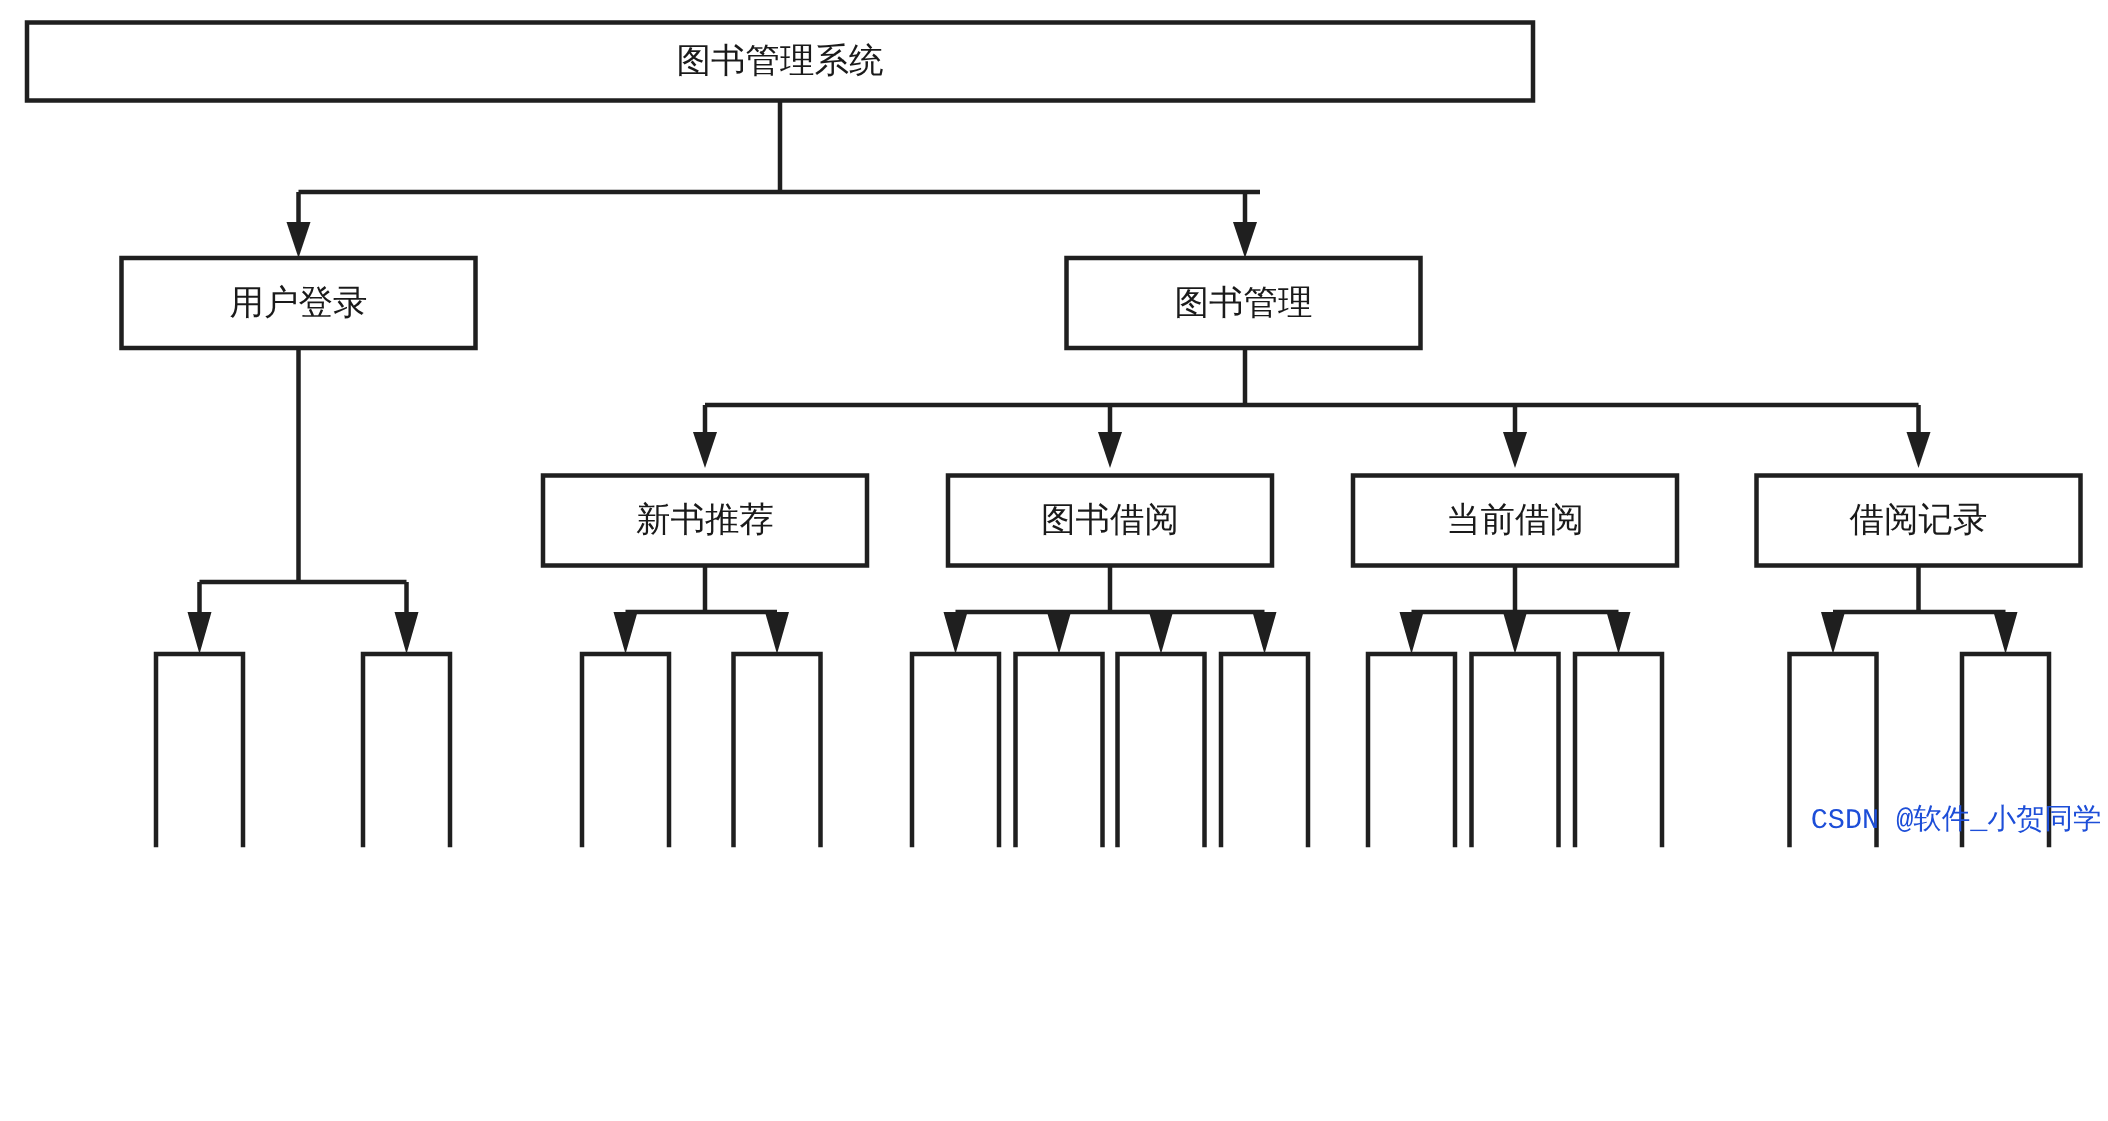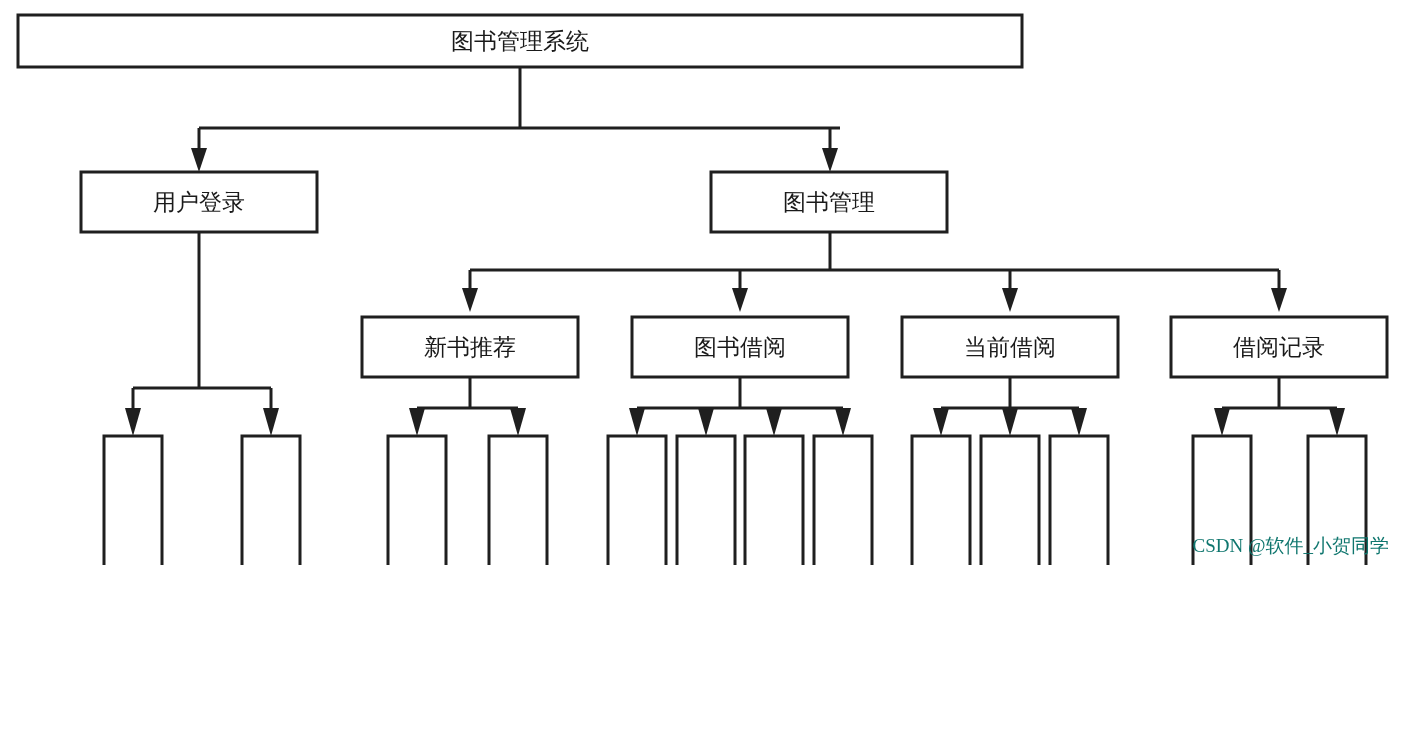--- a/index.html
+++ b/index.html
@@ -53,25 +53,25 @@
     font-size: 22px;
     line-height: 1.18;
     letter-spacing: 3px;
     color: #1a1a1a;
     text-align: center;
     white-space: nowrap;
     pointer-events: none;
   }
   .watermark {
     position: absolute;
-    right: 16px;
+    right: 4px;
     bottom: 6px;
-    font-family: Liberation Serif, serif;
+    font-family: Liberation Mono, monospace;
     font-size: 19px;
-    color: #0f766e;
+    color: #1d4ed8;
     white-space: nowrap;
   }
 </style>
 </head>
 <body>
 
 <div id="diagram-root">
 
   <svg id="flow" viewBox="0 0 1405 747">
 

